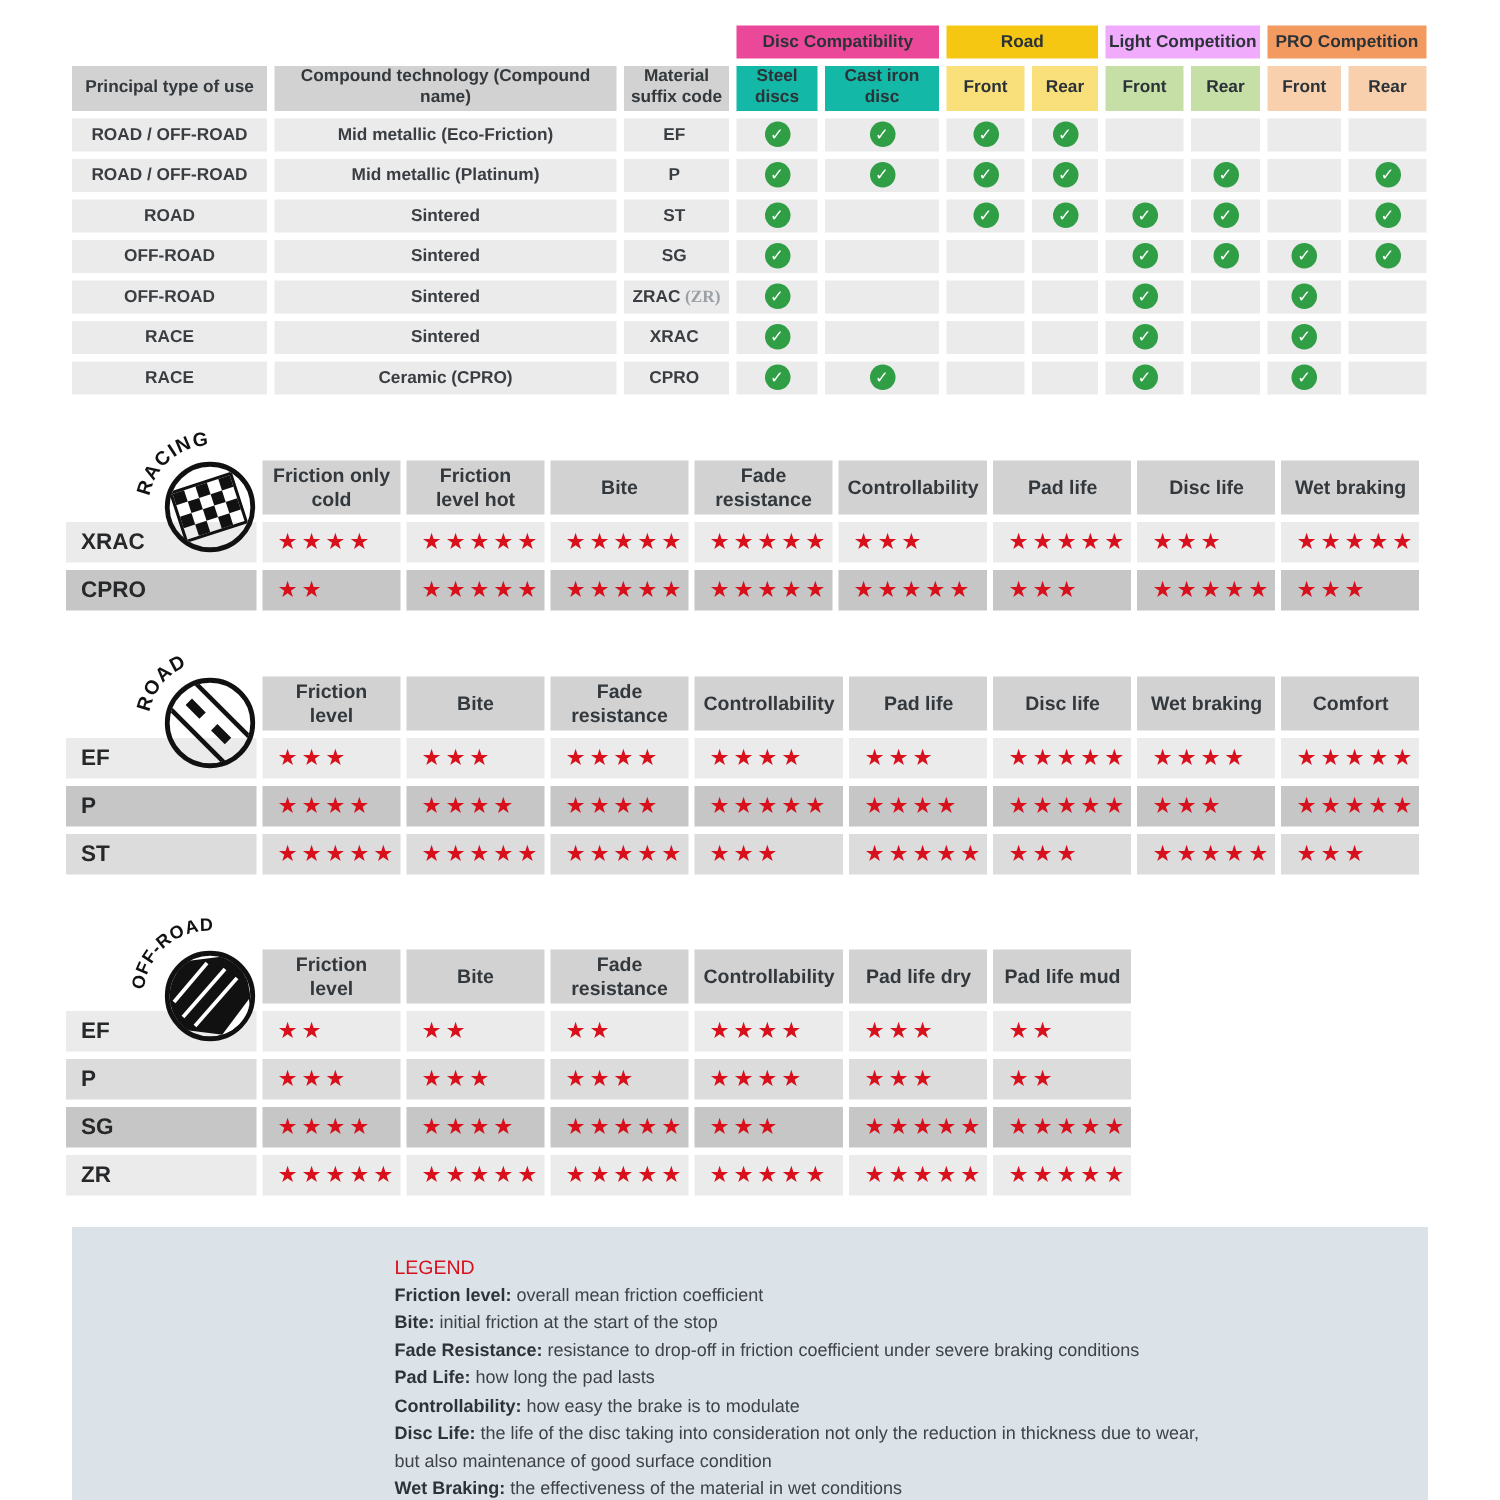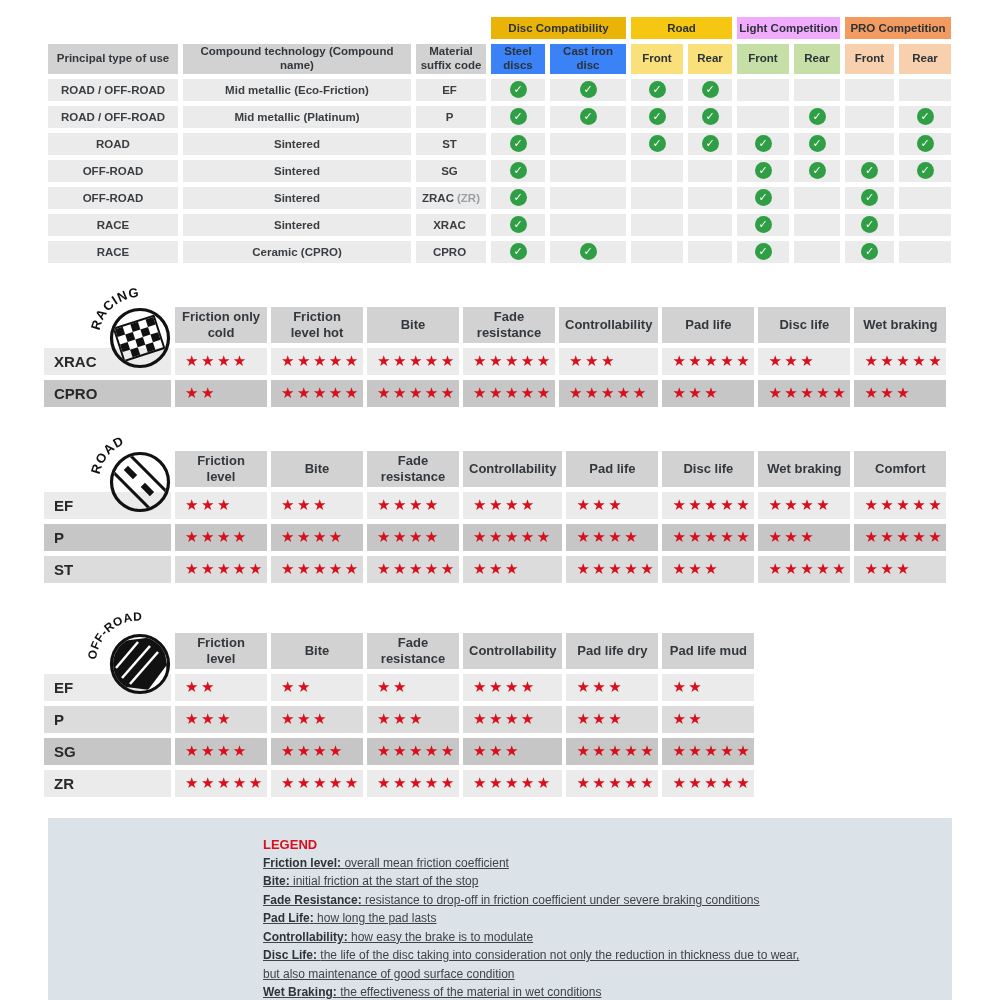--- a/index.html
+++ b/index.html
@@ -6,30 +6,30 @@
   body{width:1000px;height:1000px;font-family:"Liberation Sans",sans-serif;color:#3f4347;overflow:hidden;}
 
   
   table{border-collapse:separate;table-layout:fixed;}
   .summary{border-spacing:5px;margin:12px 0 0 43px;}
   .summary td{height:20px;font-size:11.5px;font-weight:bold;text-align:center;vertical-align:middle;padding:1px 2px;}
   .summary .blank{background:transparent;}
   .gh{height:19px;font-size:12.5px;font-weight:bold;color:#2b3238;}
   .colh{background:#d2d2d2;height:34px;font-size:12.5px;line-height:1.2;color:#33383c;}
   .sub{height:34px;font-size:12.5px;line-height:1.2;color:#2b3238;}
-  .slate{background:#eab308;}
-  .slate-l{background:#3b82f6;}
+  .slate{background:#ec4899;}
+  .slate-l{background:#14b8a6;}
   .yellow{background:#f6c712;}
   .yellow-l{background:#f9e07a;}
   .green{background:#f0abfc;}
   .green-l{background:#c6dfa6;}
   .orange{background:#f29a60;}
   .orange-l{background:#f8d0ae;}
   .cell{background:#ebebeb;color:#3a3e42;}
-  .sfx-note{color:#9aa0a5;margin-left:3px;}
+  .sfx-note{color:#9aa0a5;margin-left:3px;font-family:Liberation Serif, serif;}
   .check-dot{display:inline-block;width:17px;height:17px;border-radius:50%;background:#2f9e45;color:#fff;
     font-size:11px;font-weight:bold;line-height:17px;text-align:center;
     font-family:"DejaVu Sans",sans-serif;}
 
   
   .rating-section{position:relative;margin-left:40px;}
   .sec-racing{margin-top:34px;}
   .sec-road{margin-top:34px;}
   .sec-offroad{margin-top:40px;}
   .rating{border-spacing:4px 5px;}
@@ -40,22 +40,22 @@
   .rating .st{padding-left:10px;height:25px;vertical-align:middle;}
   .stars{color:#d8101c;font-size:15px;letter-spacing:2.5px;font-family:"DejaVu Sans",sans-serif;white-space:nowrap;}
   .row-light{background:#ebebeb;}
   .row-medium{background:#dcdcdc;}
   .row-dark{background:#c6c6c6;}
   .section-icon{position:absolute;left:22px;top:-32px;width:130px;height:102px;}
 
   
   .legend{margin:16px 0 0 48px;width:904px;height:206px;background:#dbe3e9;box-sizing:border-box;
     padding:18px 30px 0 215px;}
-  .legend-title{color:#d8101c;font-weight:bold;font-size:13px;line-height:18px;}
-  .legend-line{font-size:12px;line-height:18.5px;color:#3f4347;text-decoration:underline;}
+  .legend-title{color:#d8101c;font-weight:normal;font-size:13px;line-height:18px;}
+  .legend-line{font-size:12px;line-height:18.5px;color:#3f4347;}
   .legend-line b{color:#2e3338;}
 </style>
 </head>
 <body>
 
 <table class="summary">
   <colgroup>
     <col style="width:130px">
       <col style="width:228px">
       <col style="width:70px">

